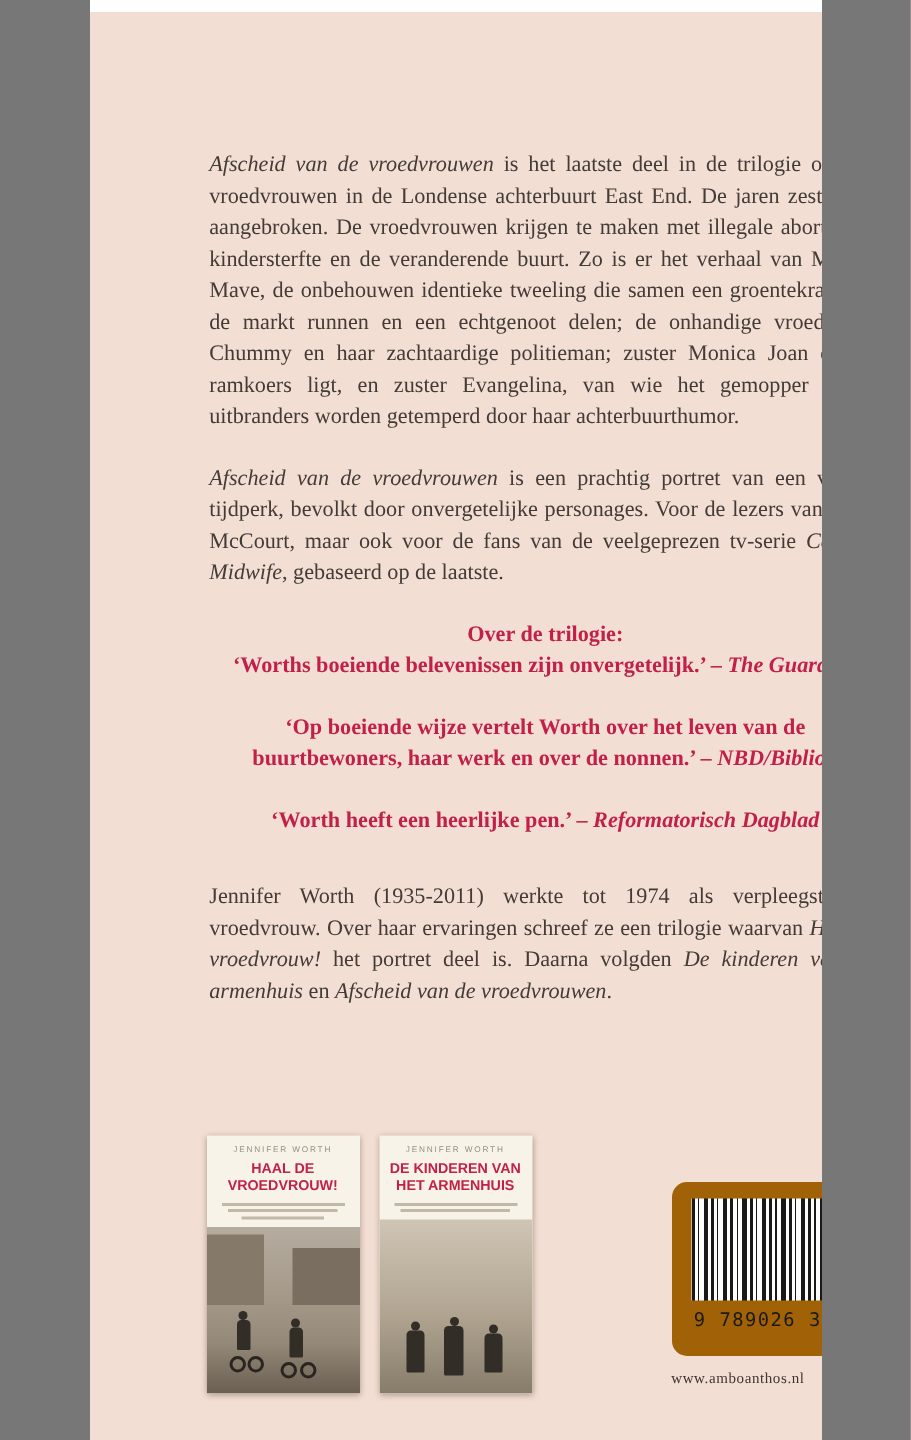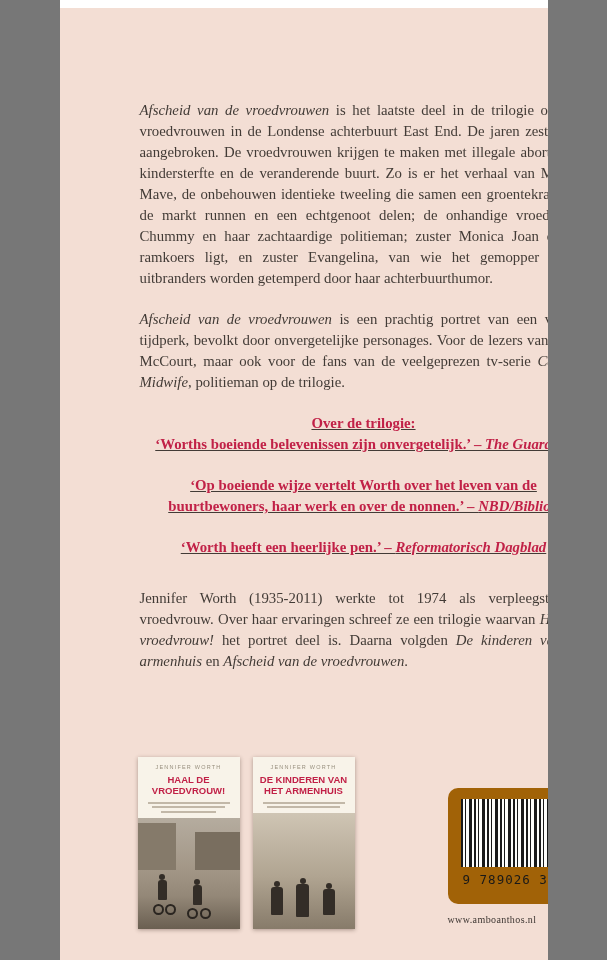--- a/index.html
+++ b/index.html
@@ -18,21 +18,21 @@
     background:#ffffff;
   }
   .text-col {
     position:absolute; top:100px; left:80px; width:448px;
   }
   .body {
     font-size:14.8px; line-height:21px;
     text-align:justify;
     margin-bottom:20px;
   }
-  .press { text-align:center; margin-bottom:30px;text-decoration:underline; }
+  .press { text-align:center; margin-bottom:30px; }
   .quote {
     font-size:14.8px; line-height:21px;
     font-weight:bold;
     color:#c12147;
     margin-bottom:20px;
   }
   .quote.heading { margin-bottom:0; }
   .quote:last-child { margin-bottom:0; }
 
   
@@ -123,21 +123,21 @@
   }
 </style>
 </head>
 <body>
 
 <div class="cover">
   <div class="top-strip"></div>
 
   <div class="text-col">
     <p class="body"><i>Afscheid van de vroedvrouwen</i><span> is het laatste deel in de trilogie over de vroedvrouwen in de Londense achterbuurt East End. De jaren zestig zijn aangebroken. De vroedvrouwen krijgen te maken met illegale abortussen, kindersterfte en de veranderende buurt. Zo is er het verhaal van Meg en Mave, de onbehouwen identieke tweeling die samen een groentekraam op de markt runnen en een echtgenoot delen; de onhandige vroedvrouw Chummy en haar zachtaardige politieman; zuster Monica Joan die op ramkoers ligt, en zuster Evangelina, van wie het gemopper en de uitbranders worden getemperd door haar achterbuurthumor.</span></p>
-    <p class="body"><i>Afscheid van de vroedvrouwen</i><span> is een prachtig portret van een voorbij tijdperk, bevolkt door onvergetelijke personages. Voor de lezers van Frank McCourt, maar ook voor de fans van de veelgeprezen tv-serie </span><i>Call the Midwife</i><span>, politieman op de trilogie.</span></p>
+    <p class="body"><i>Afscheid van de vroedvrouwen</i><span> is een prachtig portret van een voorbij tijdperk, bevolkt door onvergetelijke personages. Voor de lezers van Frank McCourt, maar ook voor de fans van de veelgeprezen tv-serie </span><i>Call the Midwife</i><span>, gebaseerd op de laatste.</span></p>
 
     <div class="press">
       <p class="quote heading">Over de trilogie:</p>
       <p class="quote"><span>‘Worths boeiende belevenissen zijn onvergetelijk.’ – </span><i>The Guardian</i></p>
       <p class="quote"><span>‘Op boeiende wijze vertelt Worth over het leven van de buurtbewoners, haar werk en over de nonnen.’ – </span><i>NBD/Biblion</i></p>
       <p class="quote"><span>‘Worth heeft een heerlijke pen.’ – </span><i>Reformatorisch Dagblad</i></p>
     </div>
 
     <p class="body bio"><span>Jennifer Worth (1935-2011) werkte tot 1974 als verpleegster en vroedvrouw. Over haar ervaringen schreef ze een trilogie waarvan </span><i>Haal de vroedvrouw!</i><span> het portret deel is. Daarna volgden </span><i>De kinderen van het armenhuis</i><span> en </span><i>Afscheid van de vroedvrouwen</i><span>.</span></p>
   </div>

